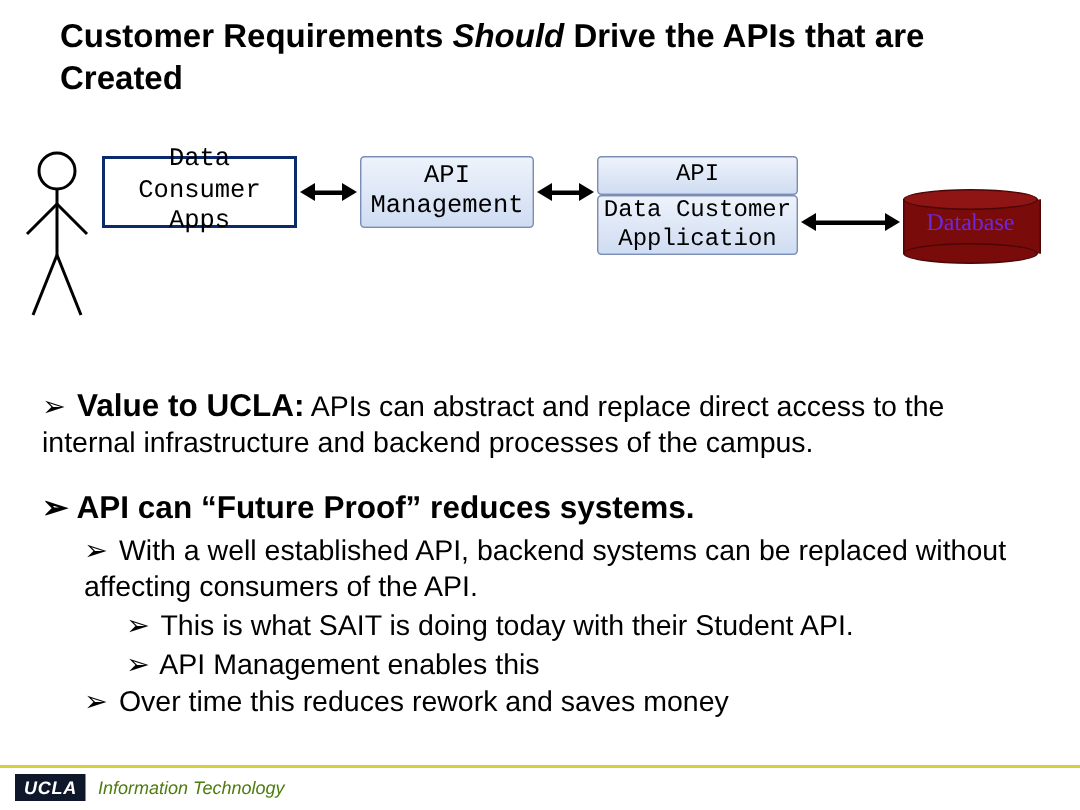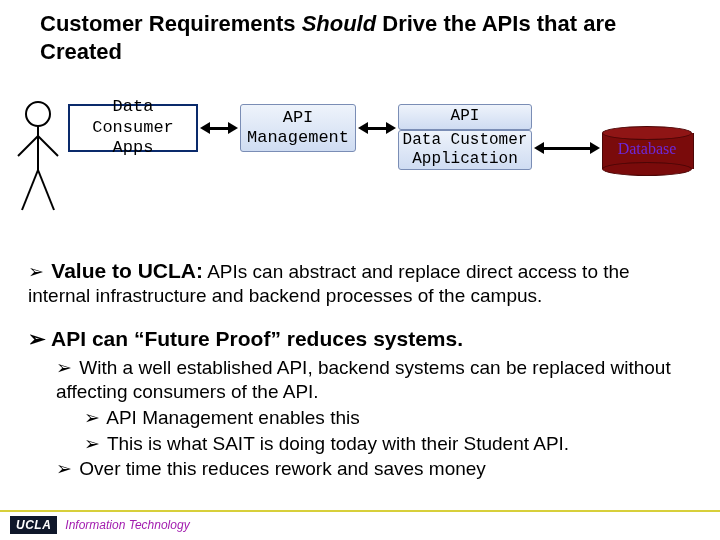--- a/index.html
+++ b/index.html
@@ -216,21 +216,21 @@
   .ucla-logo {
     background: #0f172a;
     color: #fff;
     font-weight: bold;
     font-size: 12px;
     padding: 2px 6px;
     letter-spacing: 0.5px;
     font-style: italic;
   }
   .footer-text {
-    color: #a21caf;
+    color: #4d7c0f;
     font-size: 12px;
     font-style: italic;
   }
 </style>
 </head>
 <body>
 
 <div class="slide">
 
   <div class="title">
@@ -307,25 +307,25 @@
       <span class="chev">➢</span>
       <span>API can “Future Proof” reduces systems.</span>
     </p>
 
     <p class="sub1">
       <span class="chev">➢</span>
       <span>With a well established API, backend systems can be replaced without affecting consumers of the API.</span>
     </p>
     <p class="sub2">
       <span class="chev">➢</span>
+      <span>This is what SAIT is doing today with their Student API.</span>
+    </p>
+    <p class="sub2">
+      <span class="chev">➢</span>
       <span>API Management enables this</span>
-    </p>
-    <p class="sub2">
-      <span class="chev">➢</span>
-      <span>This is what SAIT is doing today with their Student API.</span>
     </p>
     <p class="sub1">
       <span class="chev">➢</span>
       <span>Over time this reduces rework and saves money</span>
     </p>
   </div>
 
   <div class="footer-rule"></div>
   <div class="footer">
     <span class="ucla-logo">UCLA</span>

